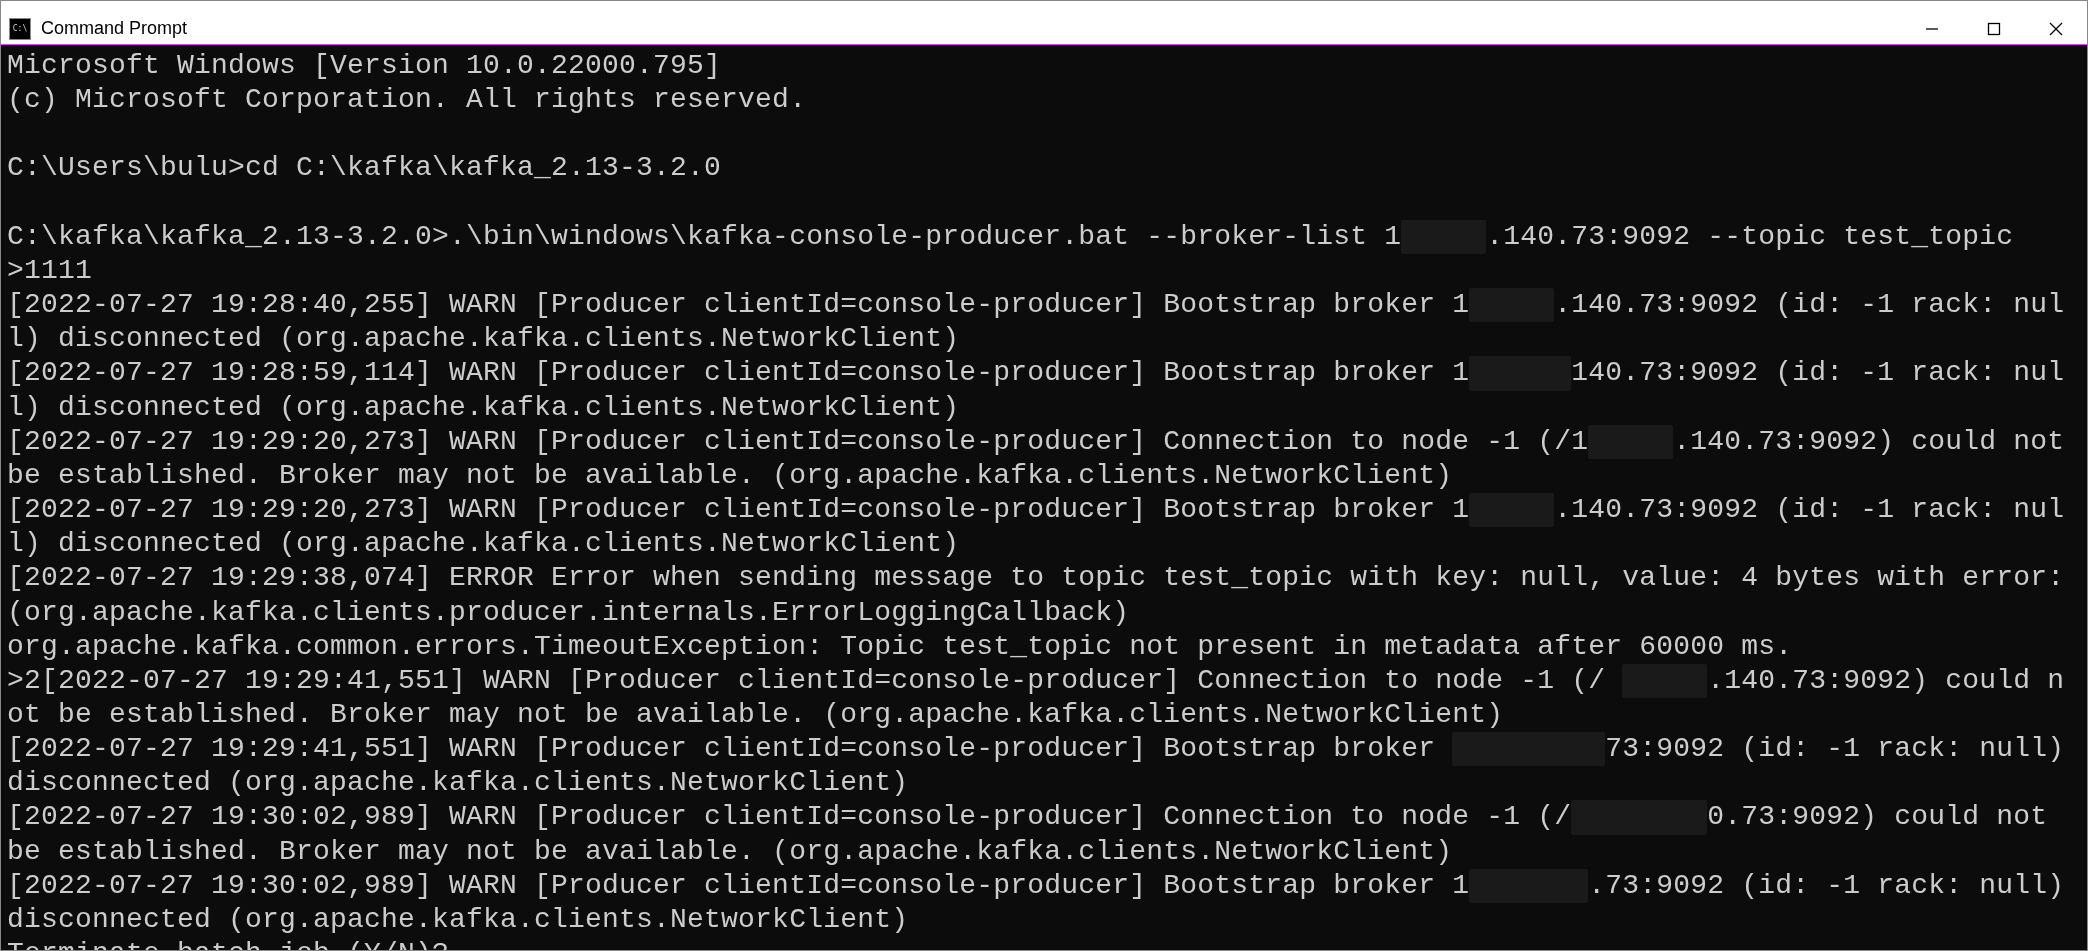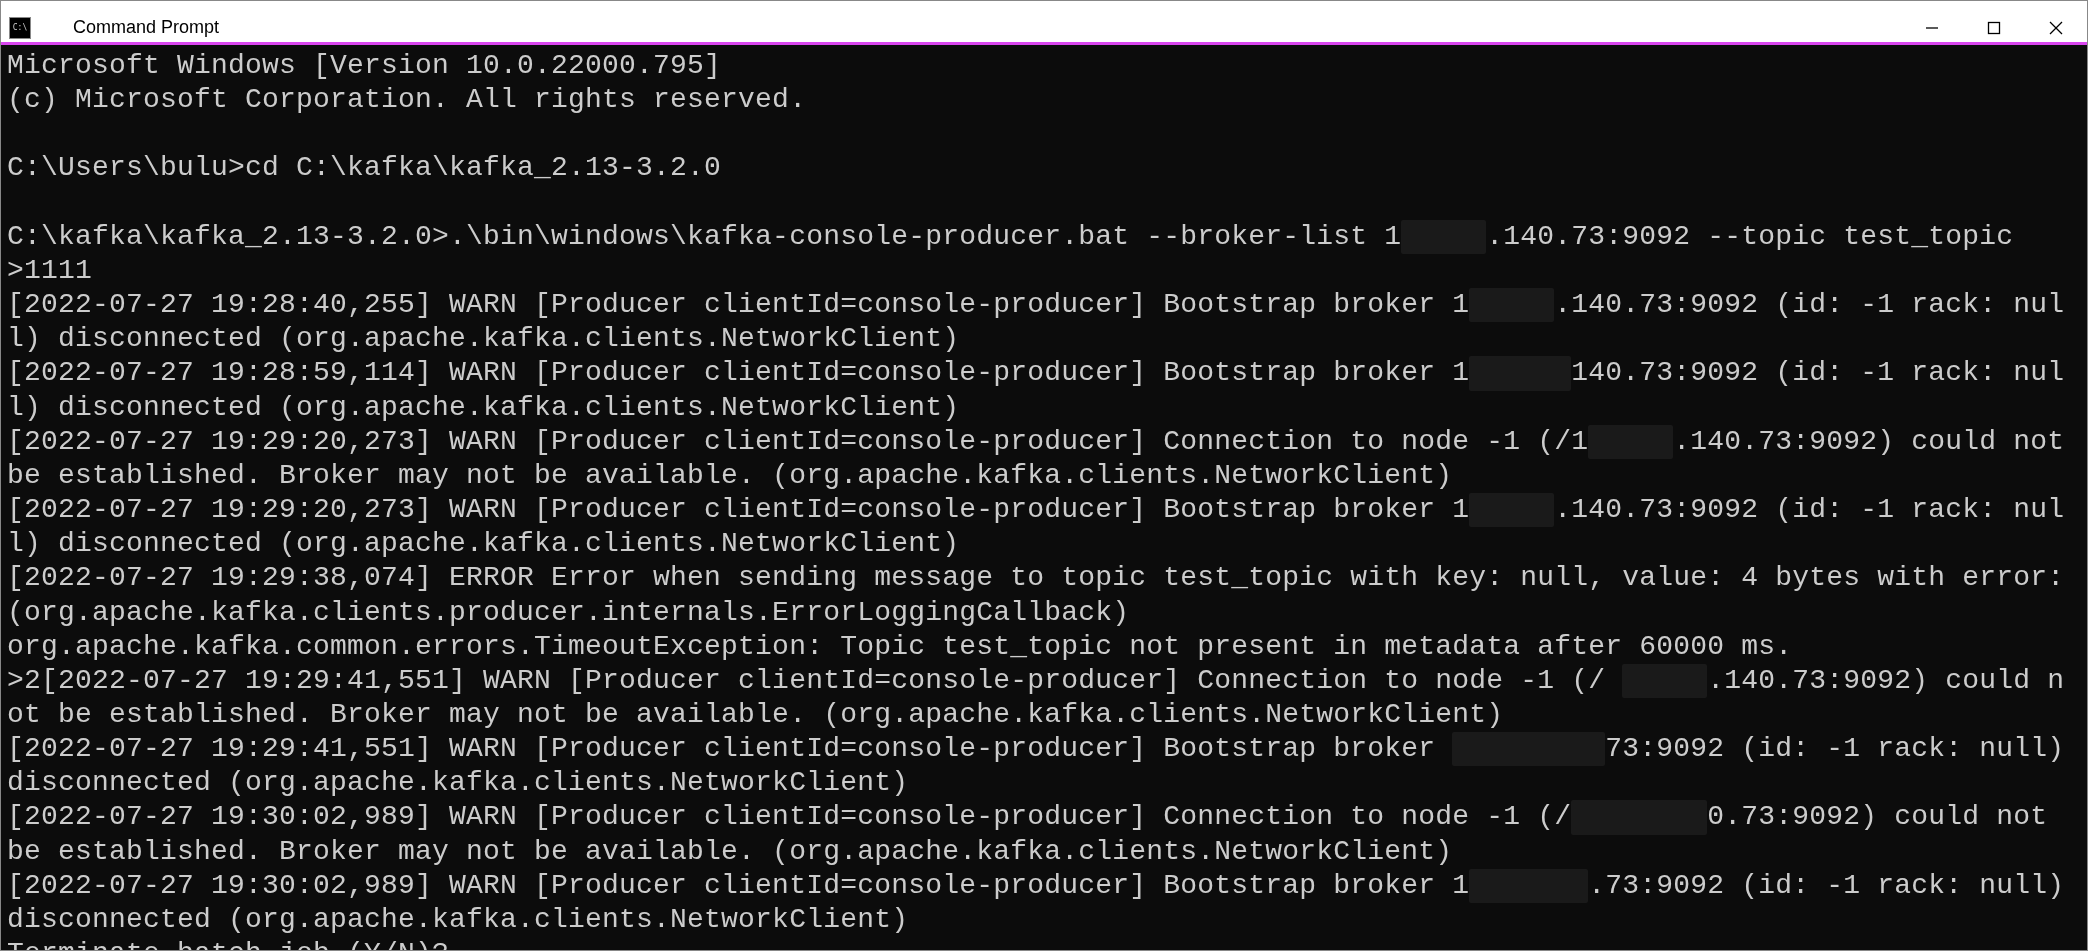--- a/index.html
+++ b/index.html
@@ -21,22 +21,21 @@
       flex-direction: column;
       background: #fff;
       border: 1px solid #888;
     }
     .titlebar {
       height: 44px;
       background: #fff;
       display: flex;
       align-items: center;
       padding: 12px 0 0 8px;
-      border-bottom: 3px solid #d946ef;
-      gap: 32px;
+      border-bottom: 1px solid #d946ef;
     }
     .titlebar-icon {
       width: 22px;
       height: 22px;
       background: #000;
       border: 1px solid #888;
       margin-right: 10px;
       position: relative;
       display: flex;
       align-items: center;

